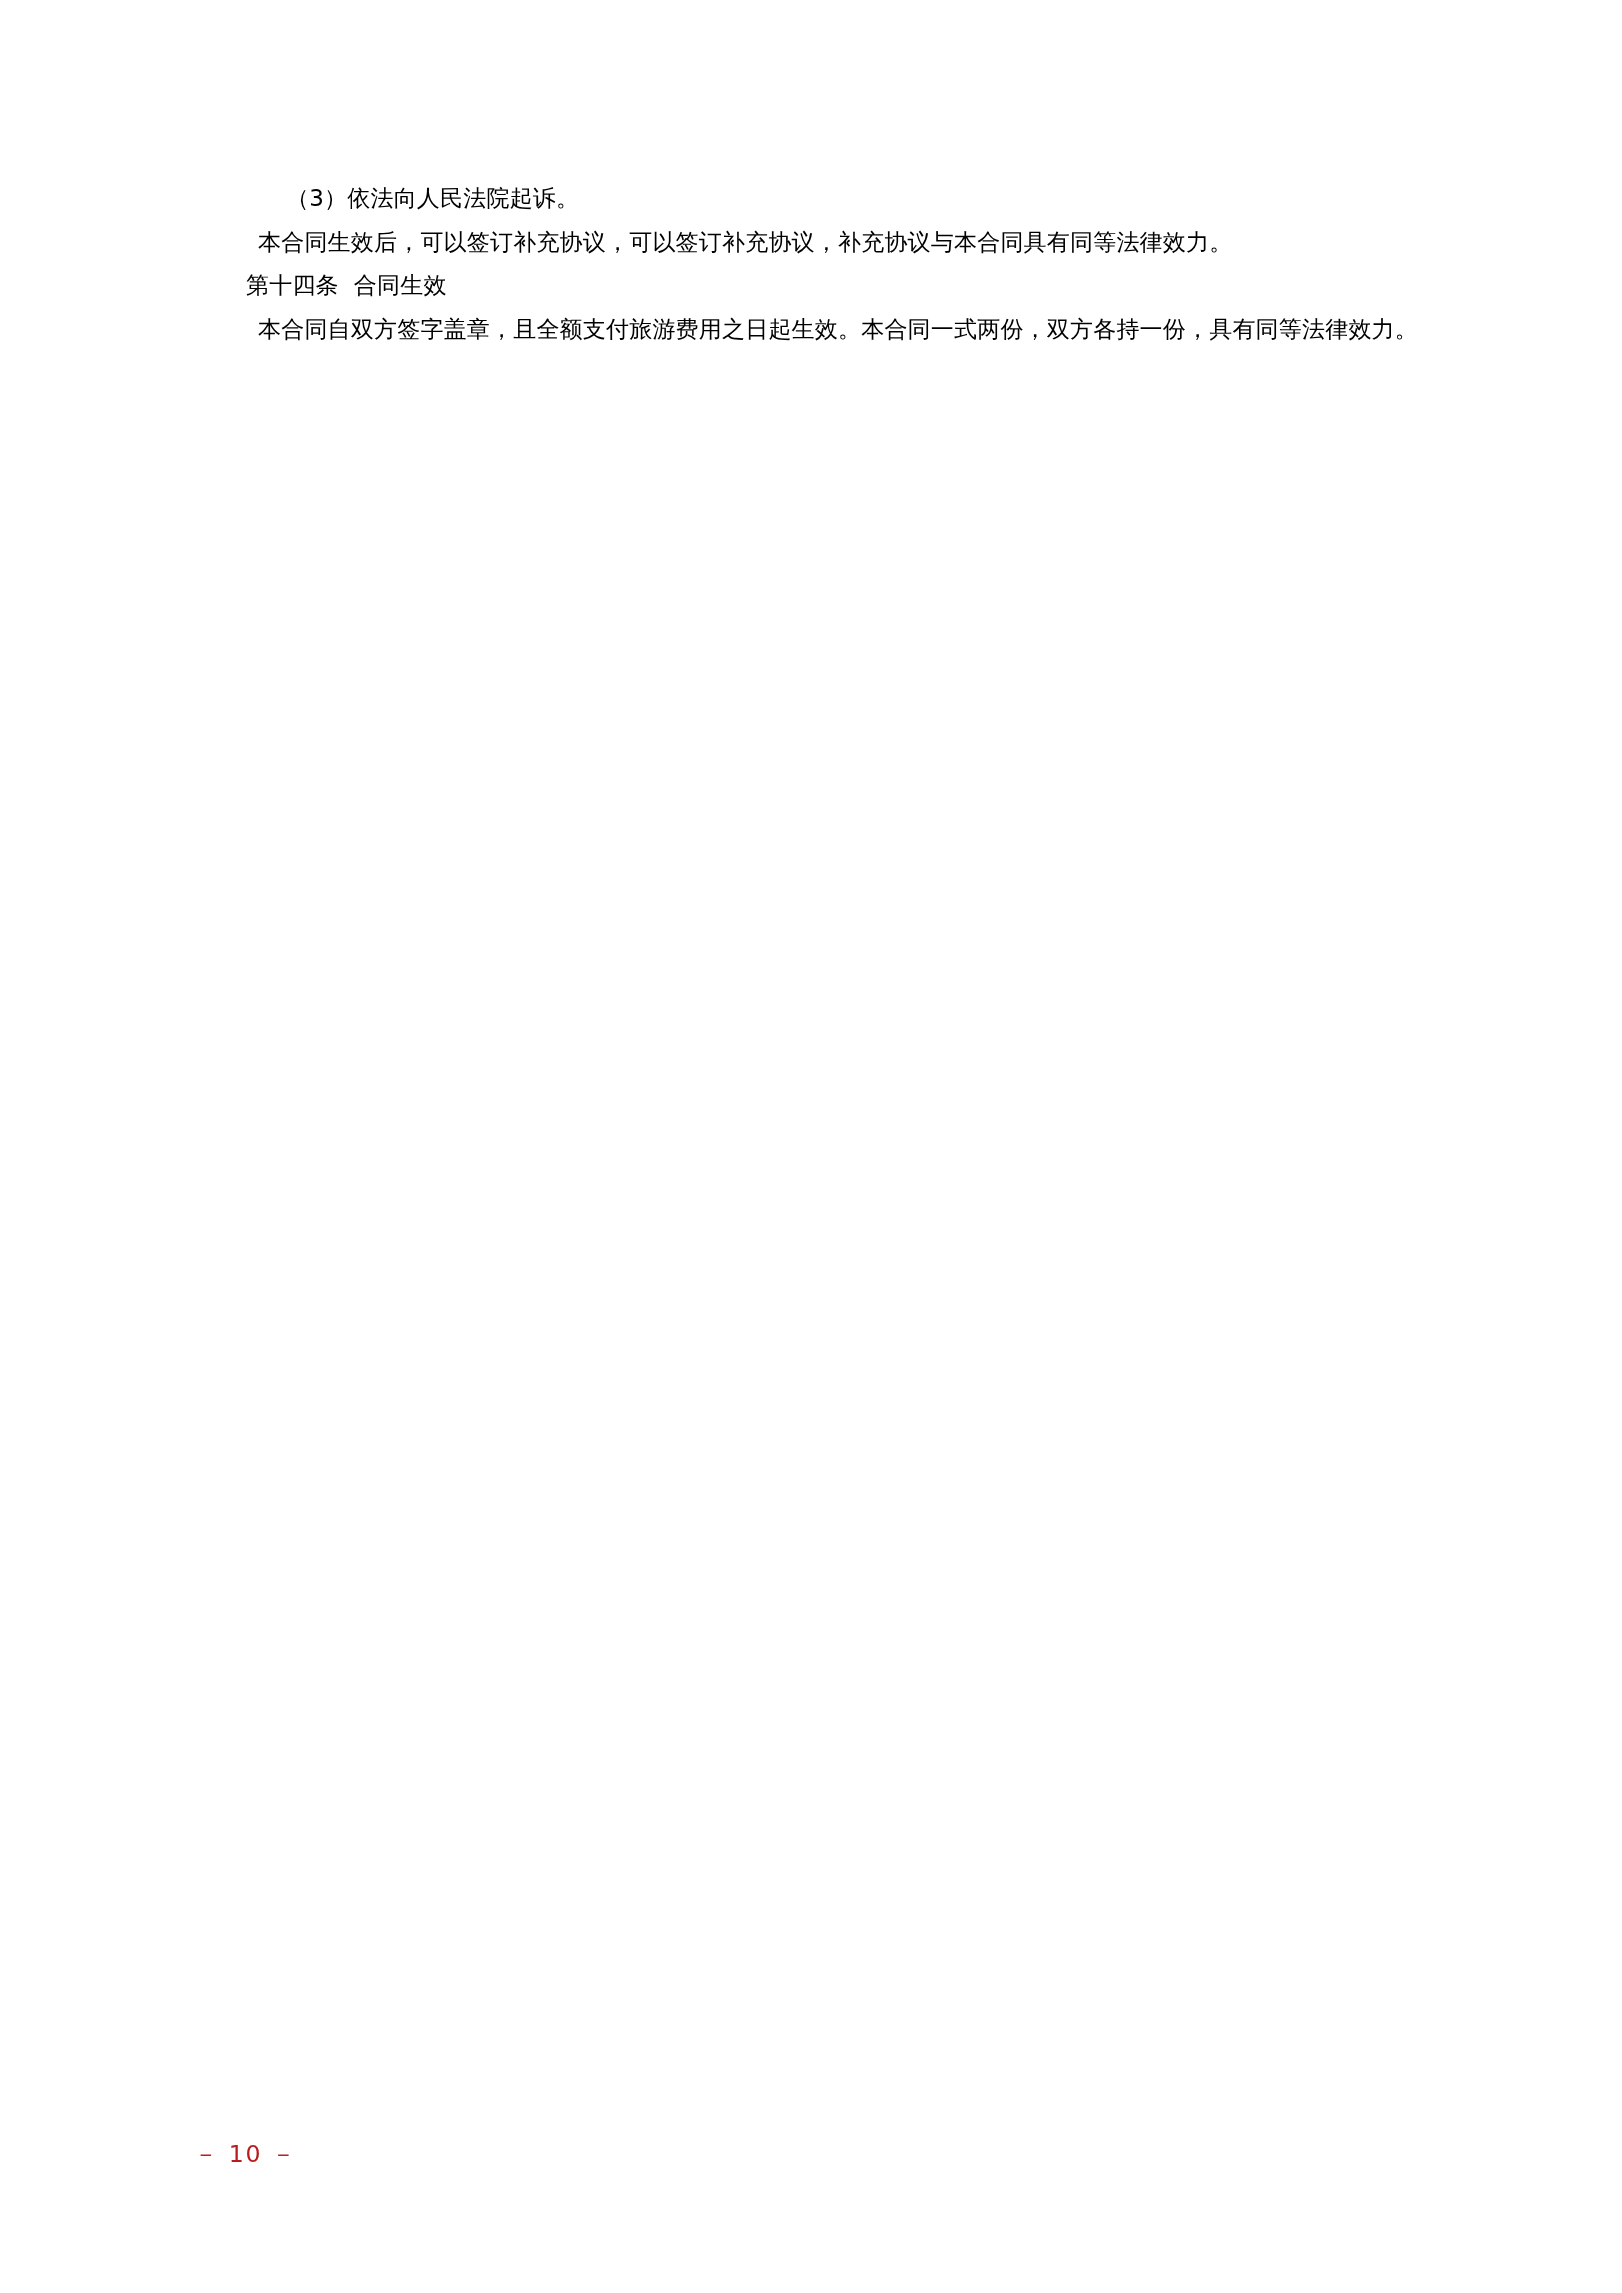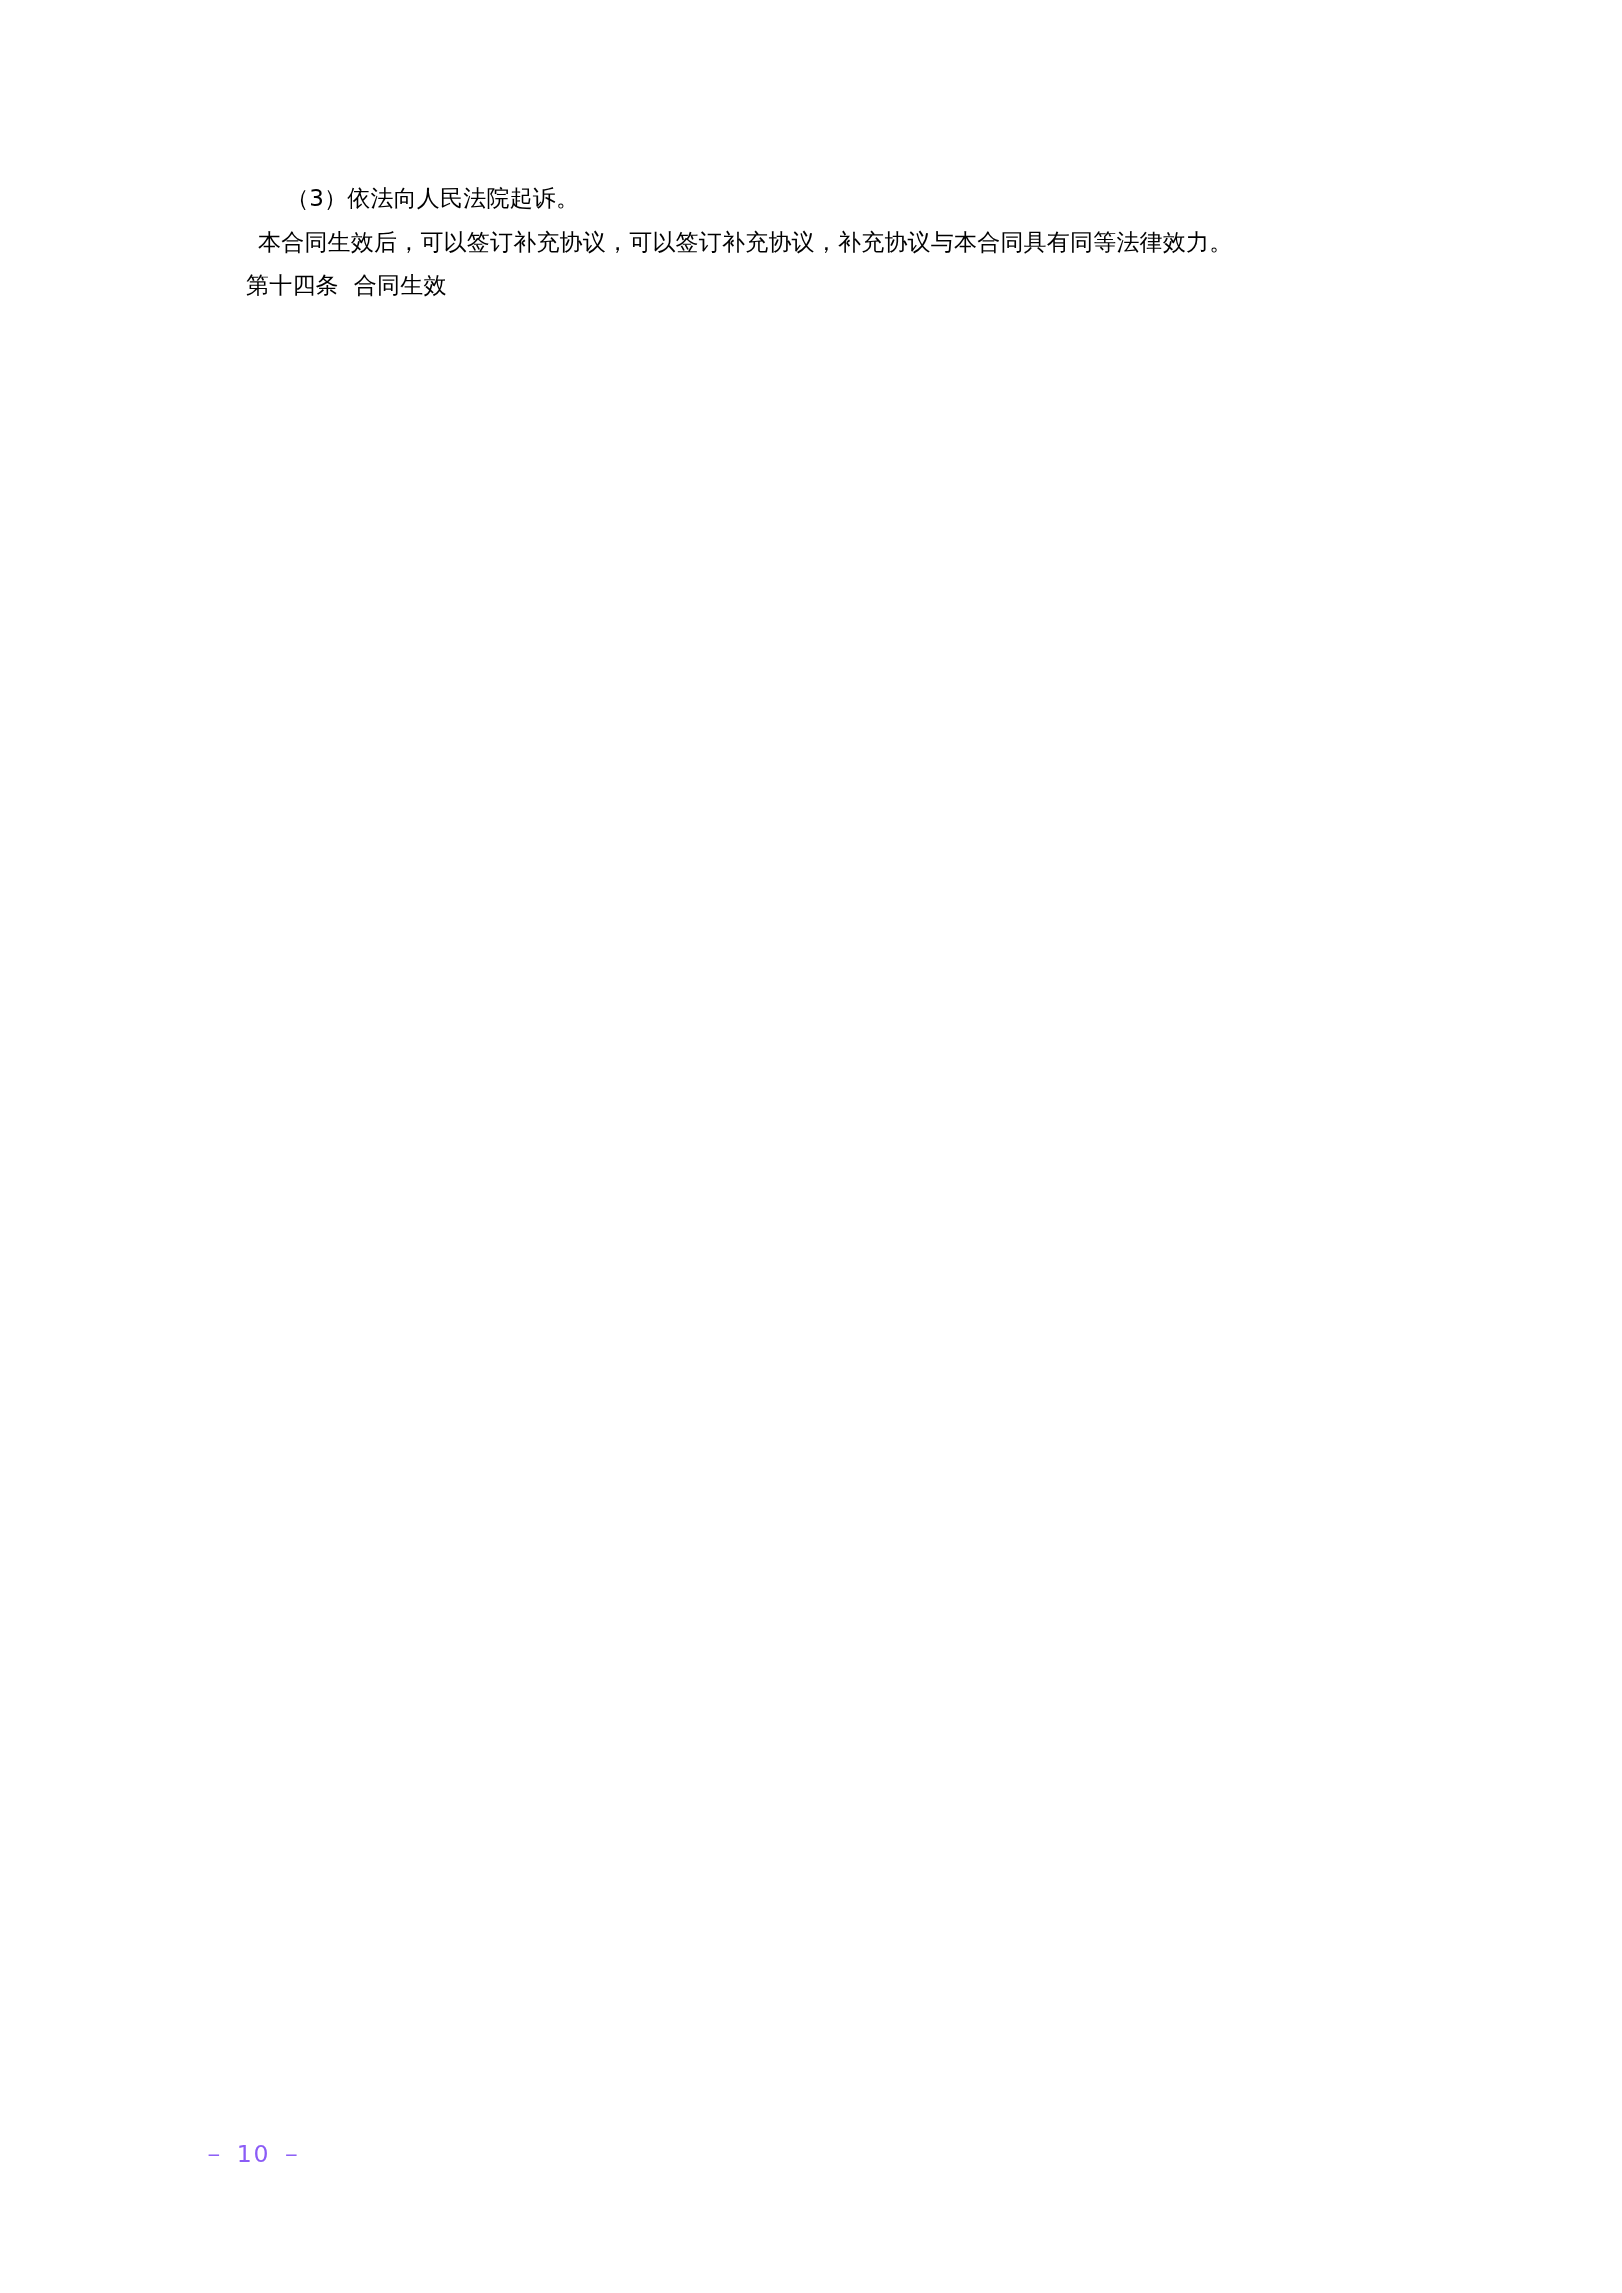--- a/index.html
+++ b/index.html
@@ -37,41 +37,42 @@
     padding-left: 84px;
   }
   .indent-heading {
     padding-left: 44px;
   }
   .indent-body {
     text-indent: 56px;
   }
   .page-number {
     position: absolute;
-    left: 202px;
+    left: 194px;
     top: 2138px;
     font-size: 23.6px;
     letter-spacing: 1.8px;
     font-family: "DejaVu Sans", "Liberation Sans", sans-serif;
-    color: #8b5cf6;
+    color: #b91c1c;
   }
 </style>
 </head>
 <body>
 
 <div class="page">
 
   <div class="content">
 
     <p class="para indent-item">（3）依法向人民法院起诉。</p>
 
 
     <p class="para indent-body">本合同生效后，可以签订补充协议，可以签订补充协议，补充协议与本合同具有同等法律效力。</p>
 
     <p class="para indent-heading">第十四条  合同生效</p>
 
+    <p class="para indent-body">本合同自双方签字盖章，且全额支付旅游费用之日起生效。本合同一式两份，双方各持一份，具有同等法律效力。</p>
 
   </div>
 
   <div class="page-number">－ 10 －</div>
 
 </div>
 
 
 </body></html>

